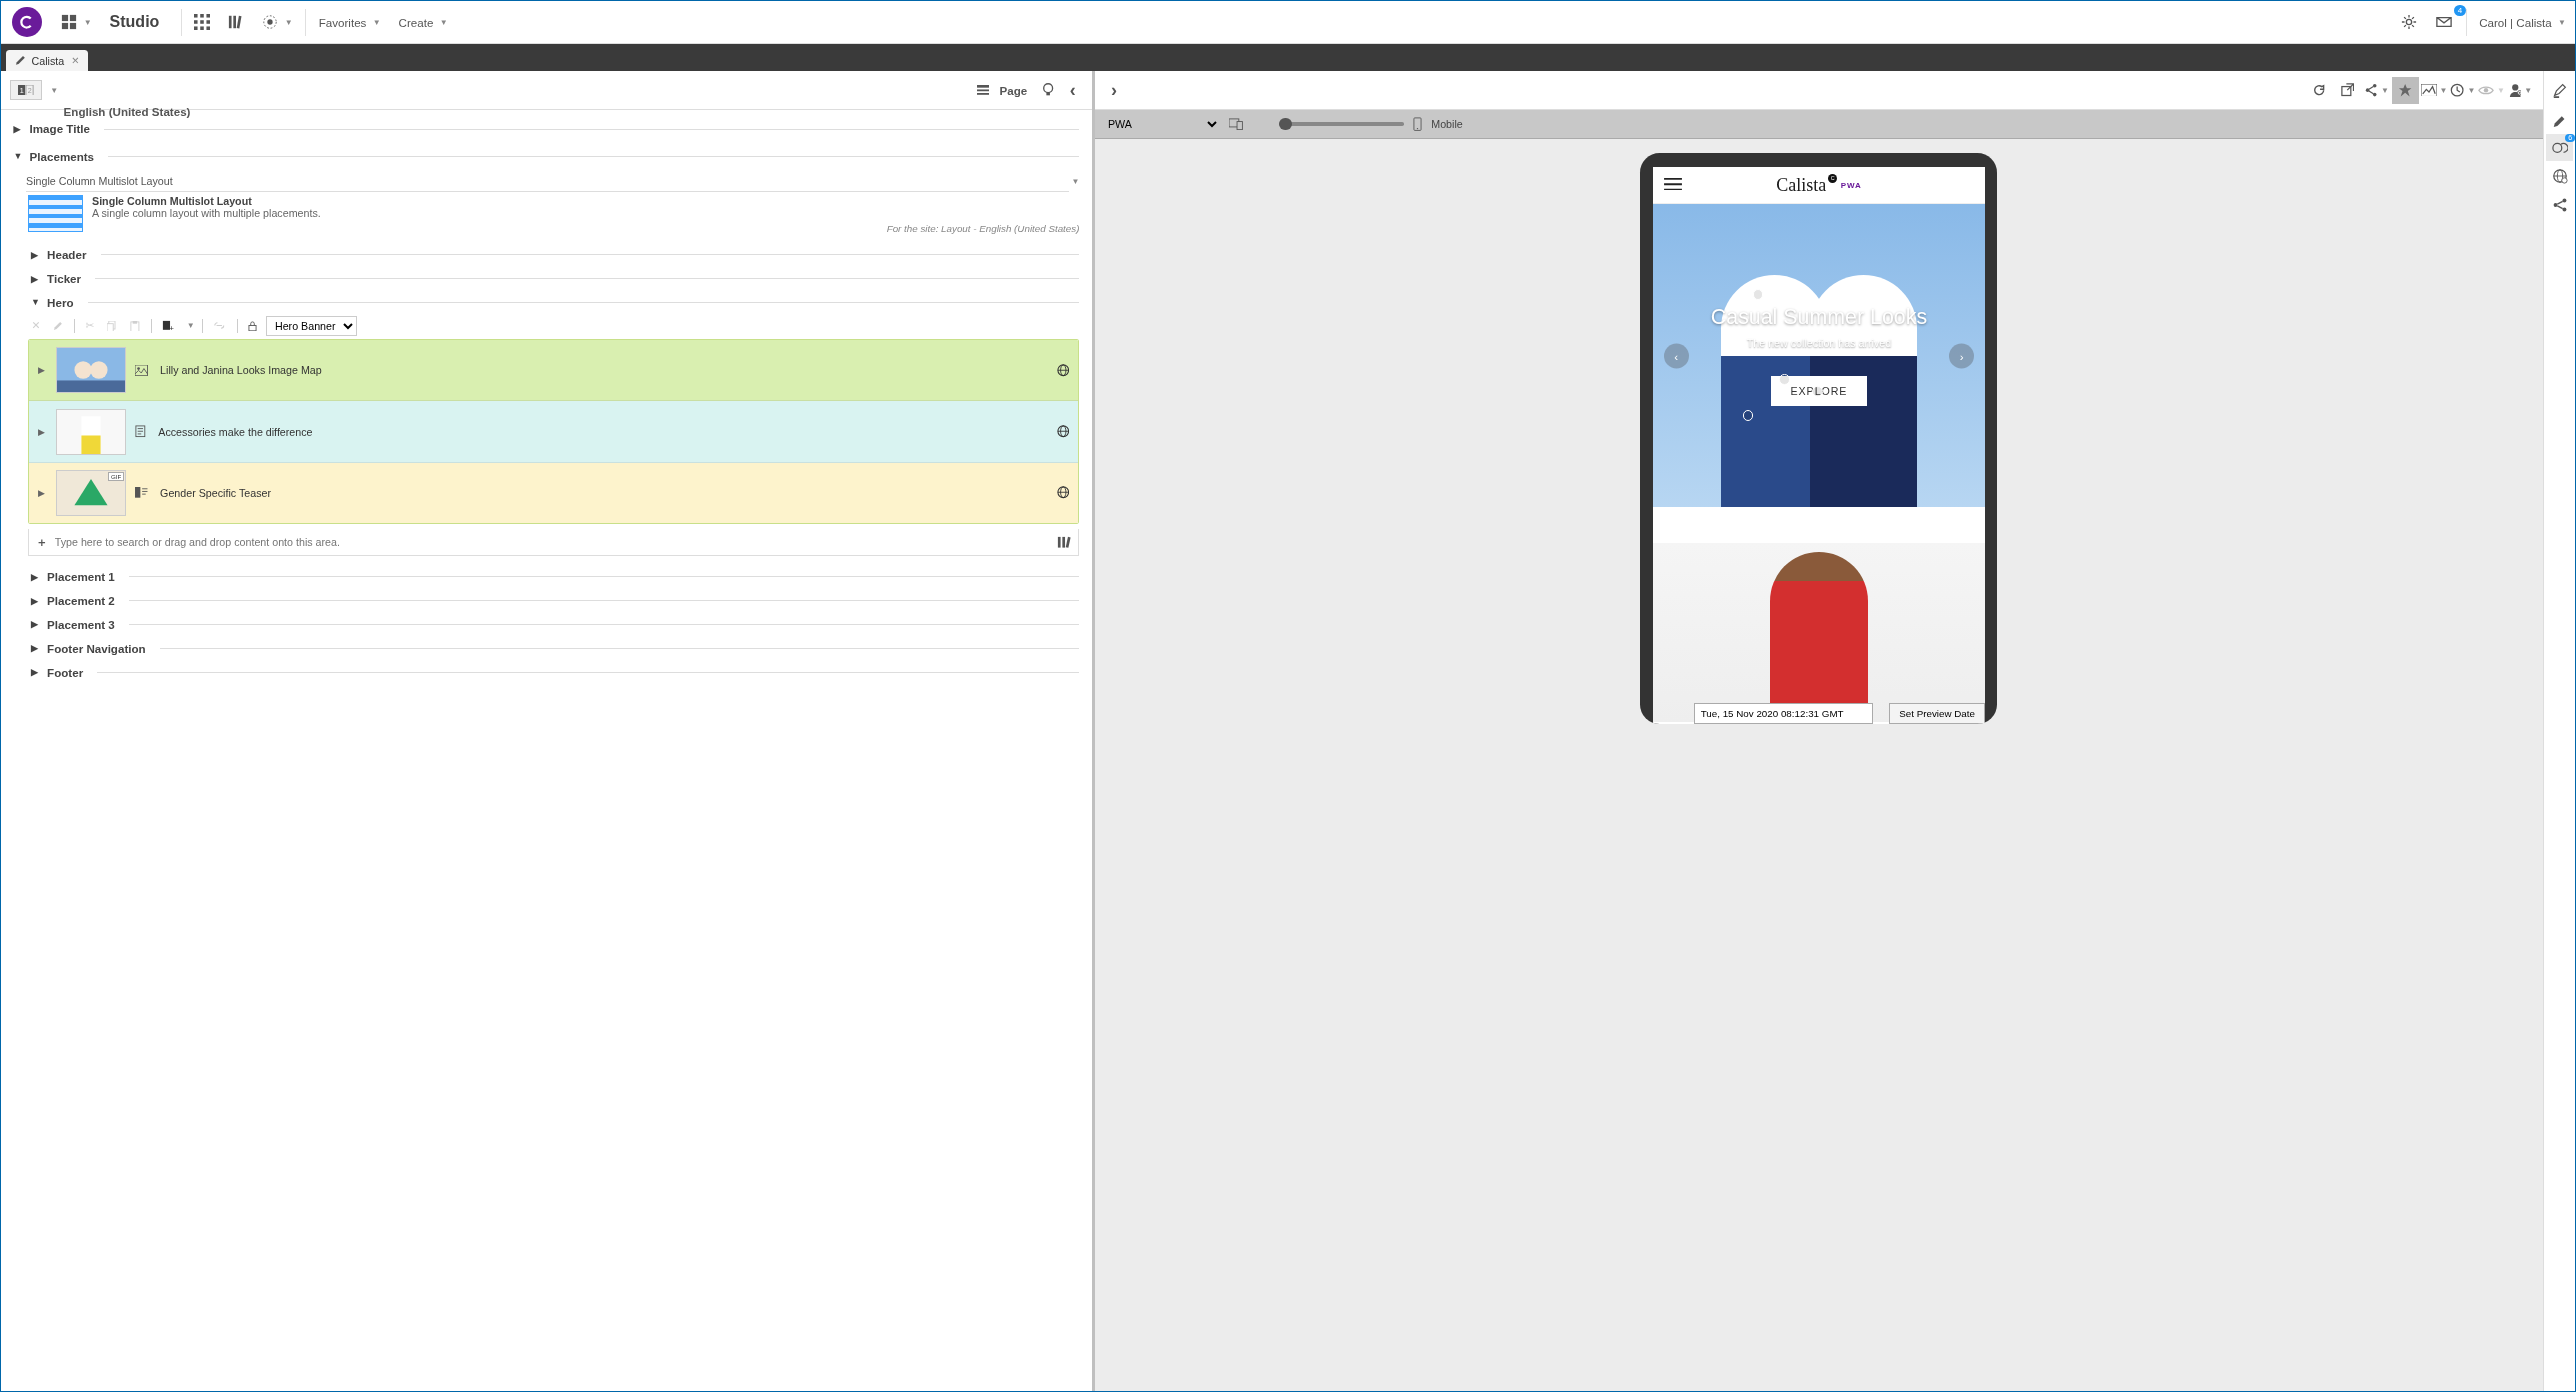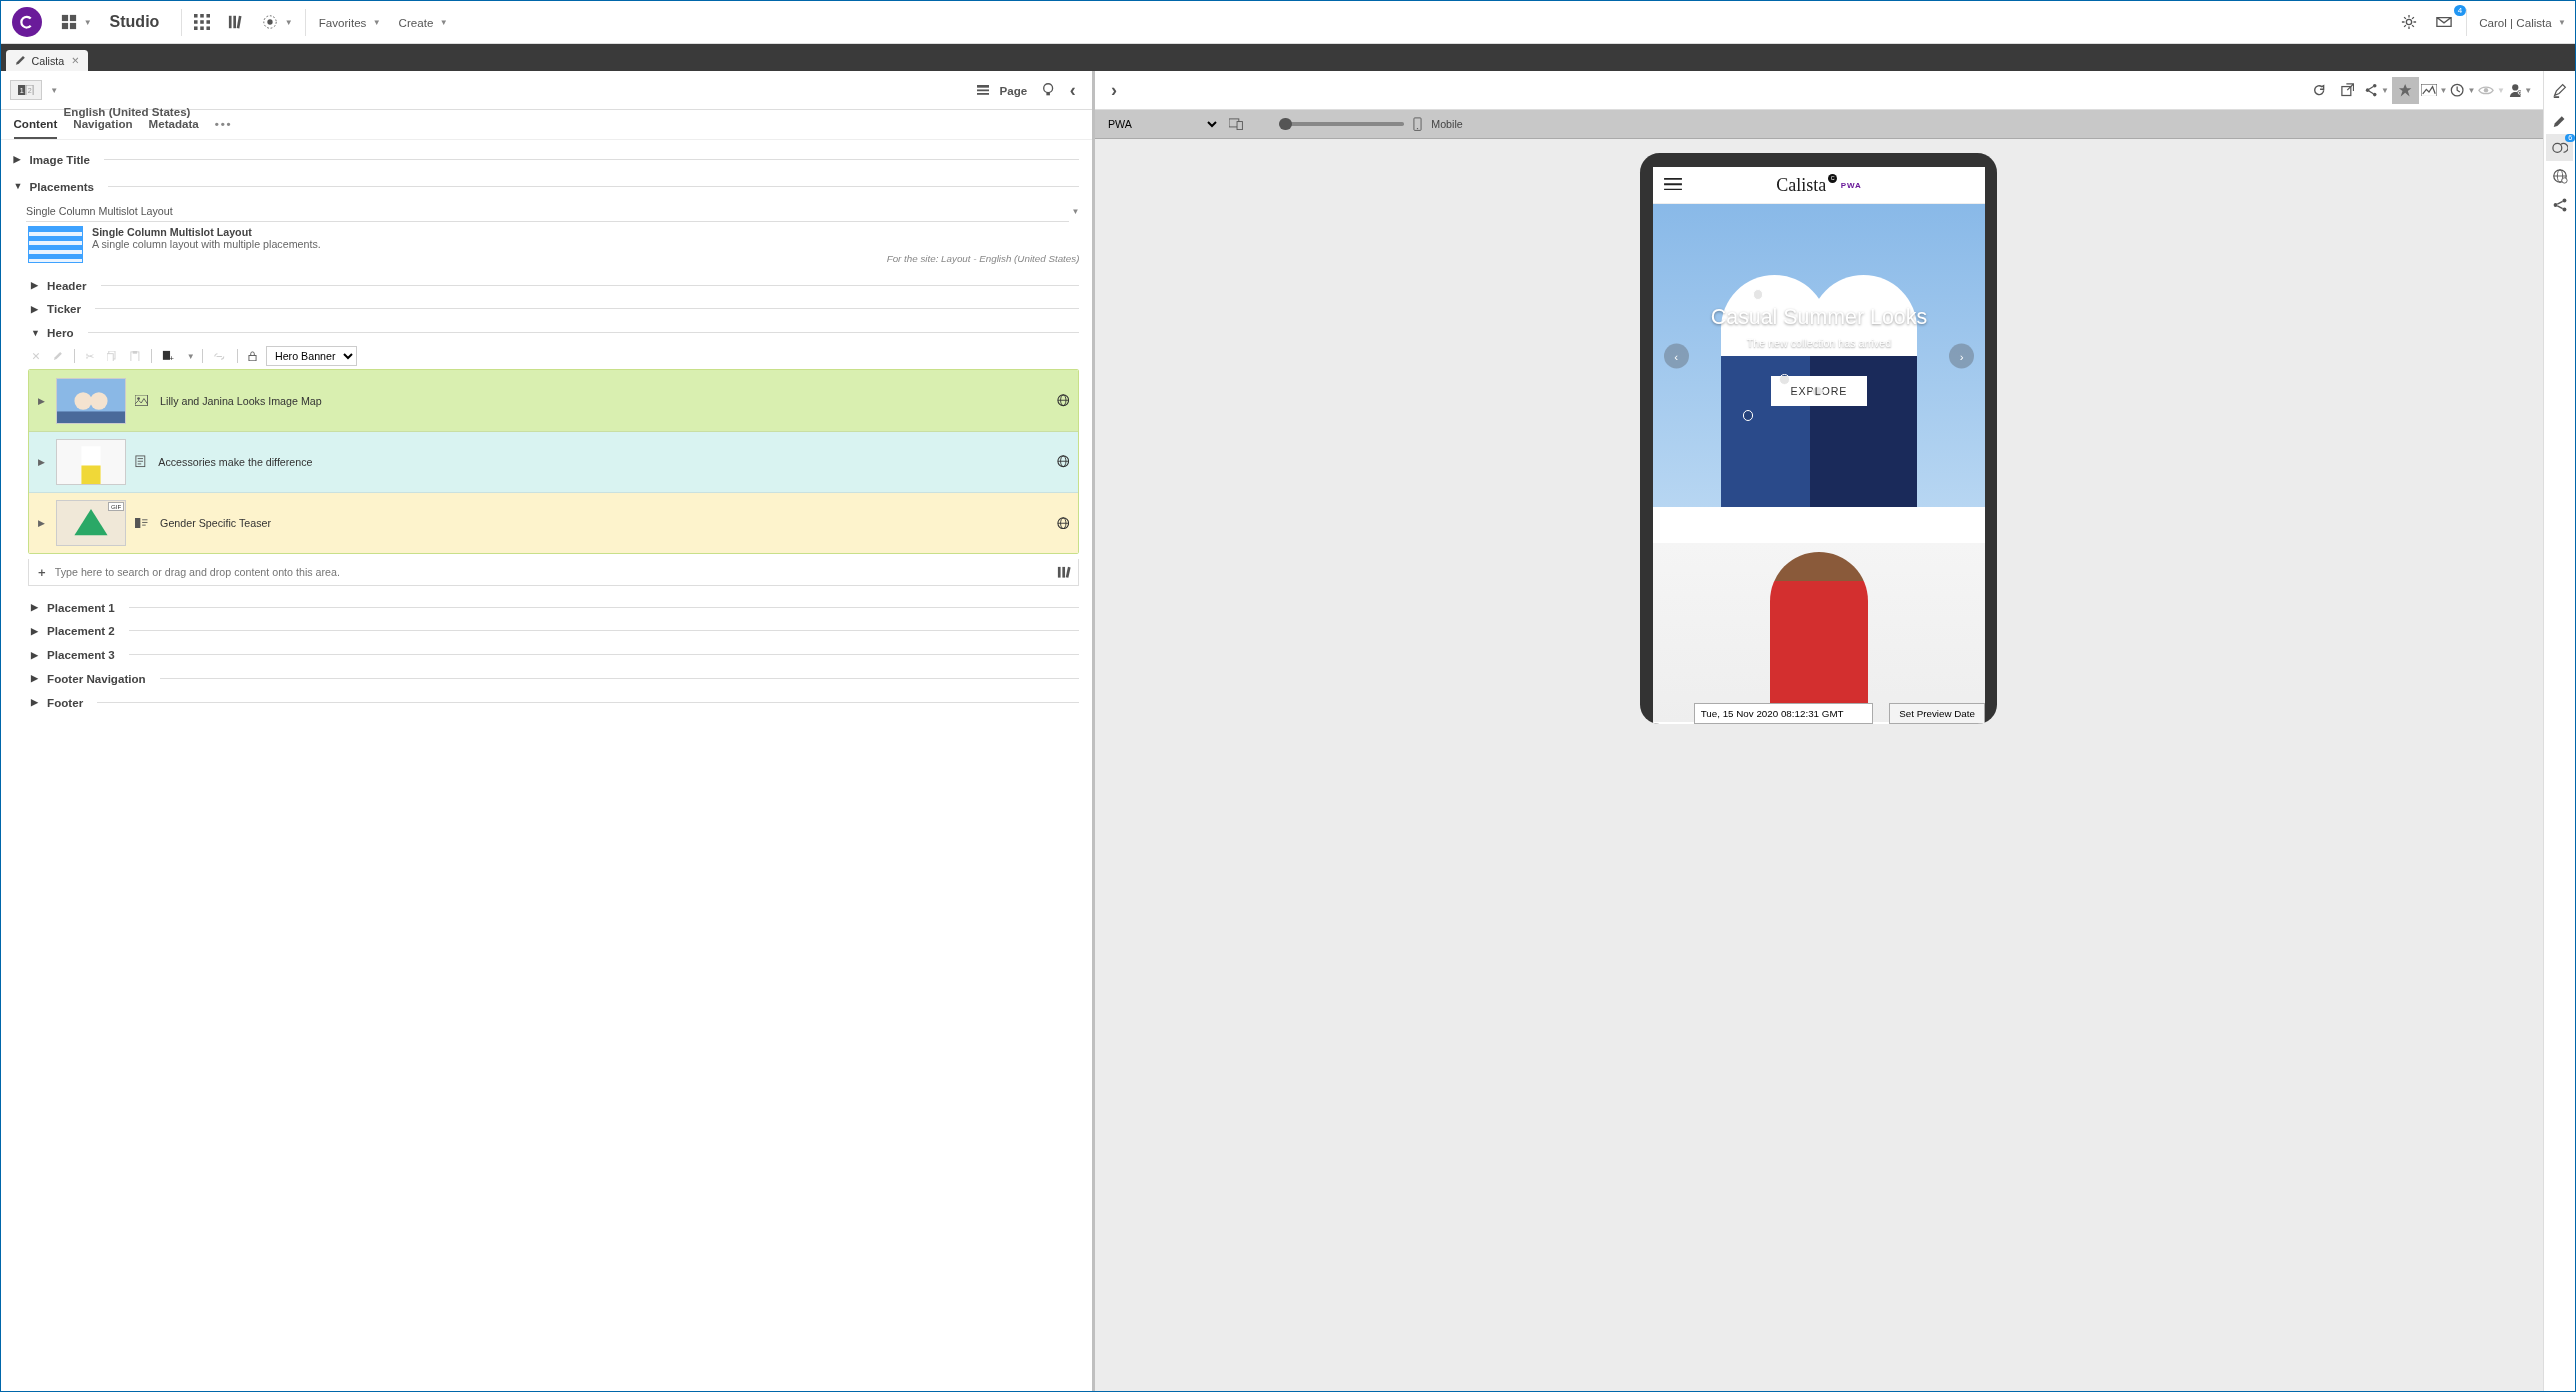--- a/index.html
+++ b/index.html
@@ -239,26 +239,20 @@
       </div>
       <div class="lh-btn">
         <svg width="14.3" height="16" viewBox="0 0 16 18">
             <circle cx="8" cy="7" r="5" fill="none" stroke="#555" stroke-width="1.5"></circle>
             <rect x="6" y="12" width="4" height="3" fill="#555"></rect>
           </svg>
       </div>
       <div class="lh-btn" style="font-size:18px;font-weight:bold;">‹</div>
     </div>
 
-    <div class="left-tabs">
-      <div class="ltab active">Content</div>
-      <div class="ltab">Navigation</div>
-      <div class="ltab">Metadata</div>
-      <div class="ltab more">•••</div>
-    </div>
 
     <div class="left-scroll">
 
       <div class="section-head">
         <span class="tri">▶</span>
         <span>Image Title</span>
         <span class="rule"></span>
       </div>
 
       <div class="section-head">

